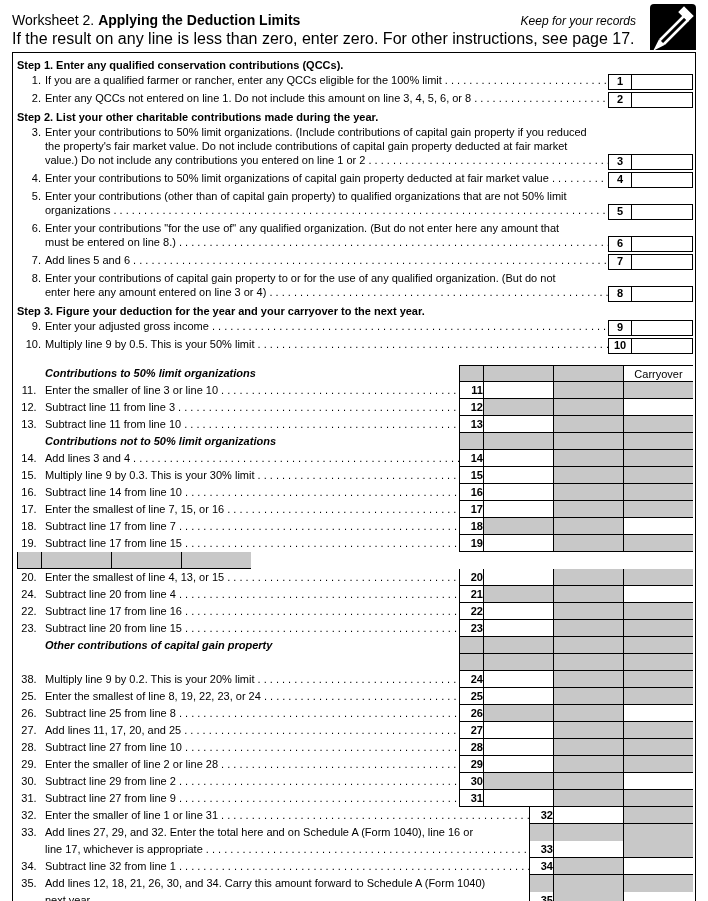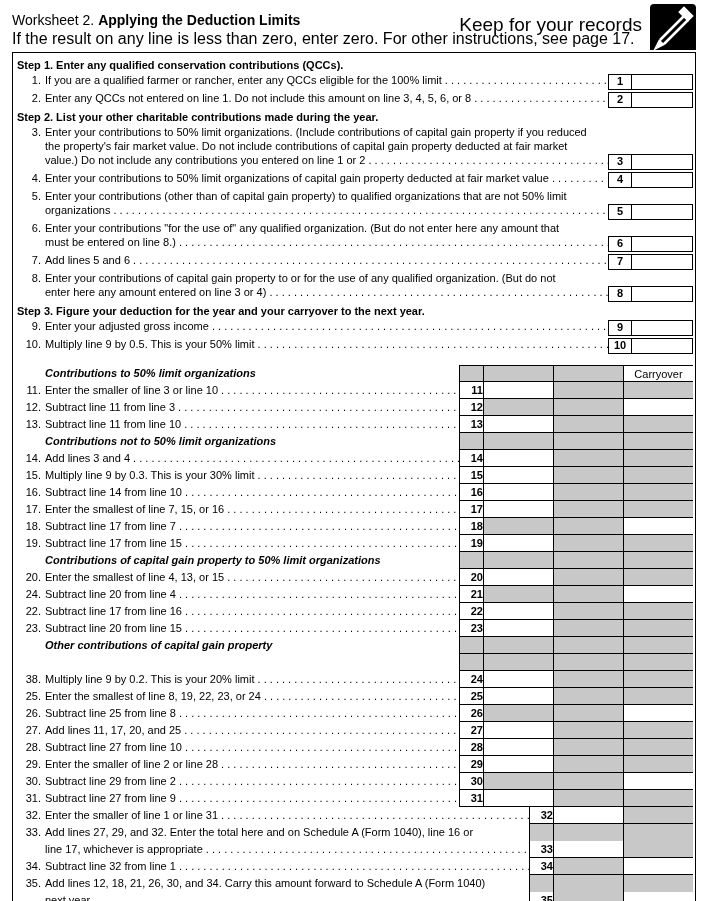--- a/index.html
+++ b/index.html
@@ -6,21 +6,21 @@
     font-family: Arial, Helvetica, sans-serif;
     font-size: 11px;
     margin: 0;
     padding: 12px;
     width: 684px;
     color: #000;
     background: #fff;
   }
   .header { position: relative; margin-bottom: 2px; }
   .header-title { font-size: 14px; }
-  .keep { position: absolute; right: 54px; top: 2px; font-size: 19px; }
+  .keep { position: absolute; right: 60px; top: 2px; font-style: italic; font-size: 12px; }
   .pen-box {
     position: absolute; right: 0; top: -8px;
     width: 46px; height: 46px;
     background: #000;
     border-radius: 4px 4px 0 0;
   }
   .pen-box svg { width: 46px; height: 46px; }
   .subnote { font-size: 16px; margin-bottom: 4px; }
   .outer { border: 1px solid #000; padding: 4px 2px 4px 4px; position: relative; }
   .step-hdr { font-weight: bold; font-size: 11px; margin: 2px 0 2px 0; }
@@ -45,21 +45,21 @@
     border-left: none;
     background: #fff;
   }
   .bold-ital { font-weight: bold; font-style: italic; }
   .gridrow {
     display: flex;
     height: 17px;
     align-items: stretch;
     box-sizing: border-box;
   }
-  .gridrow .num { width: 24px; text-align: right; padding-right: 4px; line-height: 16px; flex-shrink:0;}
+  .gridrow .num { width: 24px; text-align: center; padding-right: 4px; line-height: 16px; flex-shrink:0;}
   .gridrow .txt { flex: 1; overflow: hidden; white-space: nowrap; line-height: 16px; padding-right: 4px;}
   .gcell {
     width: 70px;
     border-left: 1px solid #000;
     border-bottom: 1px solid #000;
     box-sizing: border-box;
     flex-shrink: 0;
   }
   .glabel {
     width: 24px;
@@ -295,21 +295,20 @@
   </div>
   <div class="gridrow">
     <div class="num">19.</div>
       <div class="txt"><span>Subtract line 17 from line 15</span><span> .  .  .  .  .  .  .  .  .  .  .  .  .  .  .  .  .  .  .  .  .  .  .  .  .  .  .  .  .  .  .  .  .  .  .  .  .  .  .  .  .  .  .  .  .  .  .  .  .  .  .  .  .  .  .  .  .  .  .  .  .  .  .  .  .  .  .  .  .  .  .  .  .  .  .  .  .  .  .  .  .  .  .  .  .  .  .  .  .  .  .  .  .  .  .  .  .  .  .  .  .  .  .  .  .  .  .  .  .  .  .  .  .  .  .  .  .  .  .</span></div>
     <div class="glabel">19</div>
       <div class="gcell"></div>
       <div class="gcell shade"></div>
       <div class="gcell shade"></div>
   </div>
   <div class="gridrow subhdr">
-    <div class="txt bold-ital">Contributions of capital gain property to 50% limit organizations</div>
     <div class="glabel shade"></div>
       <div class="gcell shade"></div>
       <div class="gcell shade"></div>
       <div class="gcell shade"></div>
   </div>
   <div class="gridrow">
     <div class="num">20.</div>
       <div class="txt"><span>Enter the smallest of line 4, 13, or 15</span><span> .  .  .  .  .  .  .  .  .  .  .  .  .  .  .  .  .  .  .  .  .  .  .  .  .  .  .  .  .  .  .  .  .  .  .  .  .  .  .  .  .  .  .  .  .  .  .  .  .  .  .  .  .  .  .  .  .  .  .  .  .  .  .  .  .  .  .  .  .  .  .  .  .  .  .  .  .  .  .  .  .  .  .  .  .  .  .  .  .  .  .  .  .  .  .  .  .  .  .  .  .  .  .  .  .  .  .  .  .  .  .  .  .  .  .  .  .  .  .</span></div>
     <div class="glabel">20</div>
       <div class="gcell"></div>

